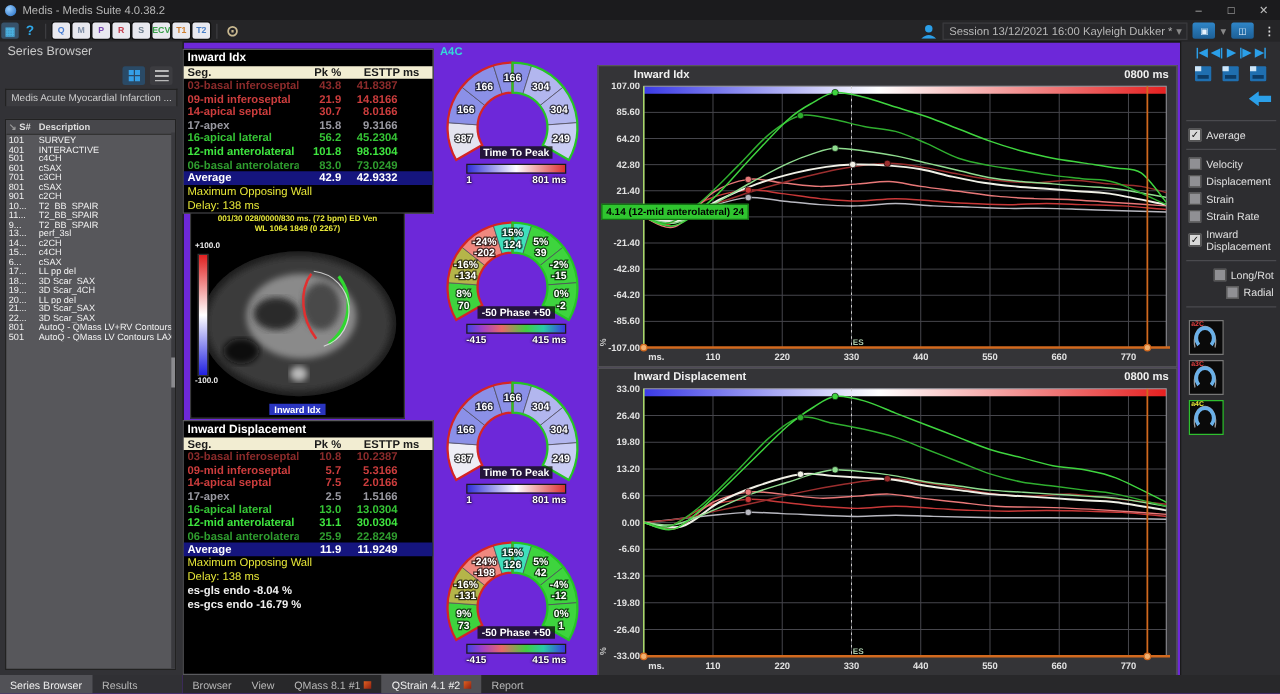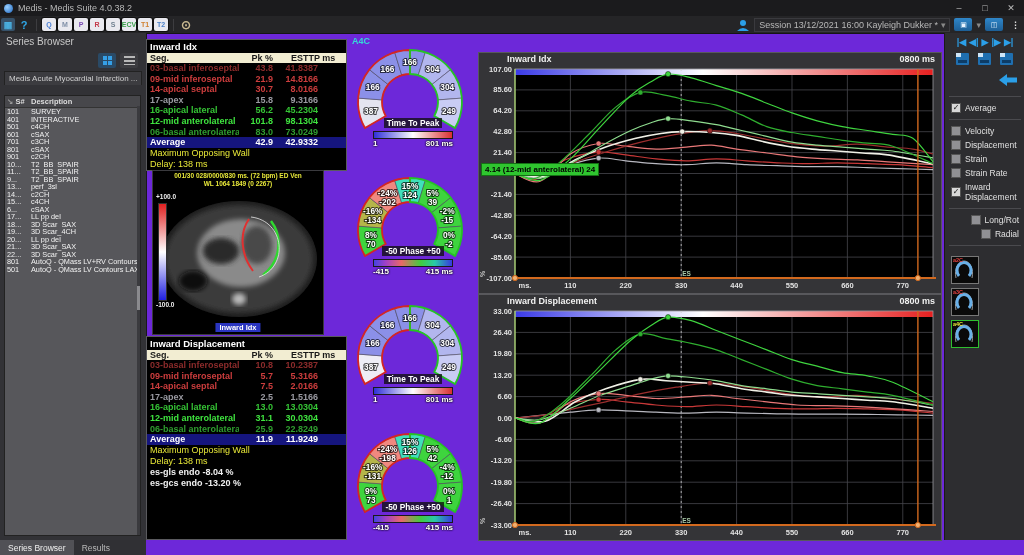--- a/index.html
+++ b/index.html
@@ -359,21 +359,21 @@
       </div>
       <div class="st-row st-avg">
         <span class="cs">Average</span>
         <span class="cn">11.9</span>
         <span class="cn2">11.9</span>
         <span class="cn3">249</span>
       </div>
       <div class="st-foot">Maximum Opposing Wall</div>
       <div class="st-foot">Delay: 138 ms</div>
       <div class="st-extra">es-gls endo -8.04 %</div>
-      <div class="st-extra">es-gcs endo -13.20 %</div>
+      <div class="st-extra">es-gcs endo -16.79 %</div>
     </div>
 
   <div class="mri">
     <svg width="168" height="161">
       <defs>
           <filter id="blur1">
             <feGaussianBlur stdDeviation="2.5"></feGaussianBlur>
           </filter>
         </defs>
       <rect width="168" height="161" fill="#000"></rect>
@@ -762,13 +762,20 @@
      </svg>
      <span class="tl" style="color:#e8e838">a4C</span>
    </div>
       </div>
   </div>
 
   <div class="btabs-left" id="btabsleft">
       <span class="btab active">Series Browser</span>
       <span class="btab">Results</span>
     </div>
+  <div class="btabs-main" id="btabsmain">
+      <span class="btab">Browser</span>
+      <span class="btab">View</span>
+      <span class="btab">QMass 8.1 #1<span class="badge"></span></span>
+      <span class="btab active">QStrain 4.1 #2<span class="badge"></span></span>
+      <span class="btab">Report</span>
+    </div>
 </div>
 
 </body></html>

